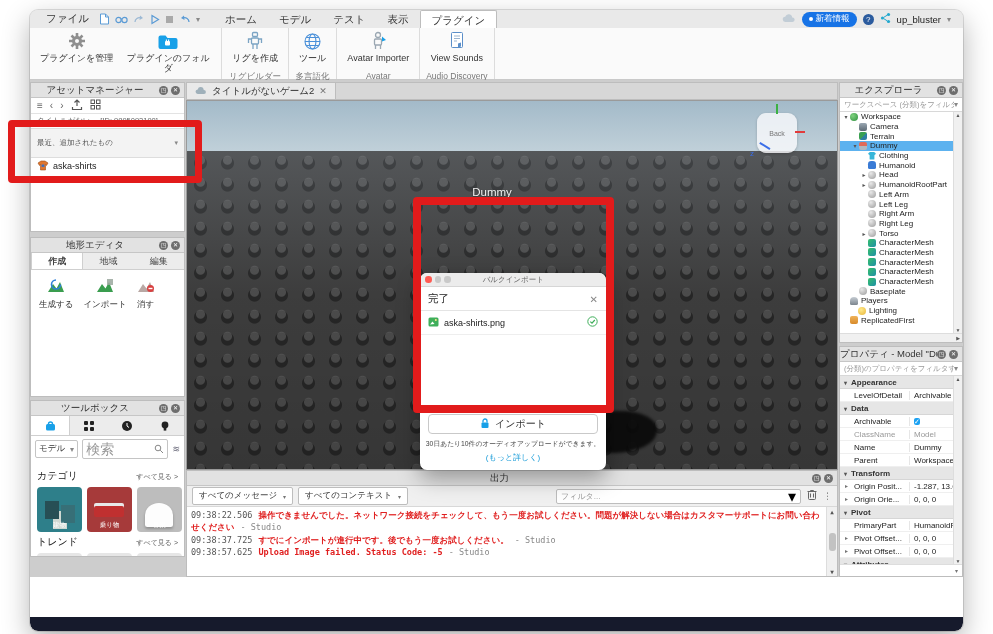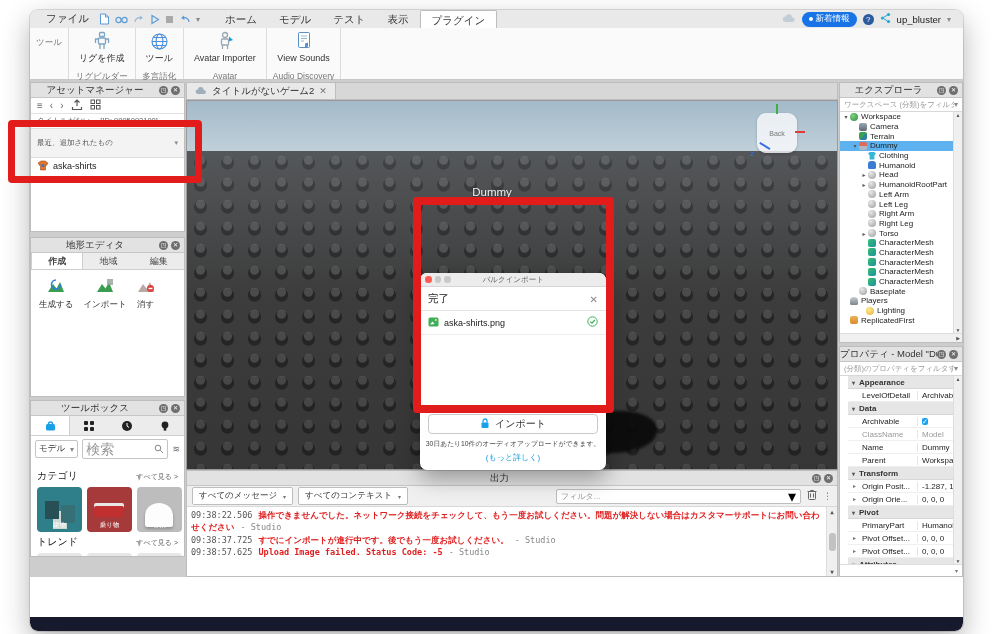--- a/index.html
+++ b/index.html
@@ -138,21 +138,21 @@
   .ti-part { border-radius:50%; background:radial-gradient(circle at 35% 30%, #e8e8e8, #9c9c9c); }
   .ti-mesh { background:linear-gradient(135deg,#35c06a,#1f8fa8); }
   .ti-players { background:linear-gradient(#c6cdd4,#7c858d); border-radius:50% 50% 20% 20%; }
   .ti-lighting { border-radius:50%; background:radial-gradient(circle at 40% 35%, #ffe98a, #e8b53a); }
   .ti-replicated { background:linear-gradient(#f0b35a,#d78a2a); }
   .x-vscroll { position:absolute; right:0; top:0; bottom:0; width:9px; background:#f0f0f0; border-left:1px solid #ddd;
                display:flex; flex-direction:column; justify-content:space-between; align-items:center; font-size:5px; color:#555; }
   .x-hscroll { flex:0 0 9px; background:#f0f0f0; border-top:1px solid #ddd; display:flex; align-items:center; justify-content:flex-end; font-size:5px; color:#555; padding:0 2px; }
 
   
-  .p-rows { flex:1; overflow:hidden; position:relative; padding-right:9px;margin-left:8px; }
+  .p-rows { flex:1; overflow:hidden; position:relative; padding-right:9px; }
   .prow { height:13px; display:flex; align-items:center; font-size:8px; color:#222; border-bottom:1px solid #efefef; }
   .prow .pkey { width:70px; padding-left:14px; border-right:1px solid #e6e6e6; white-space:nowrap; overflow:hidden; position:relative; }
   .prow .pkey .pchev { position:absolute; left:5px; color:#777; font-size:6px; }
   .prow .pval { flex:1; padding-left:4px; white-space:nowrap; overflow:hidden; }
   .prow .pval.gray, .pkey.gray { color:#999; }
   .psec { height:13px; display:flex; align-items:center; gap:4px; background:#e6e6e6; border-bottom:1px solid #d6d6d6;
           font-size:8px; font-weight:bold; color:#333; padding-left:4px; }
   .psec .schev { font-size:6px; color:#555; }
   .pcheck { width:9px; height:9px; background:#1ba1f2; border-radius:2px; color:#fff; font-size:7px; line-height:9px; text-align:center; }
   .p-bottomrow { flex:0 0 12px; border-top:1px solid #ddd; display:flex; align-items:center; justify-content:flex-end; padding:0 4px; font-size:6px; color:#777; }
@@ -253,20 +253,44 @@
               <circle cx="8.5" cy="9.5" r="1.6" fill="#22a8cf"></circle>
               <path d="M3.8 5.3 7.2 3.2M3.8 6.7 7.2 8.8" stroke="#22a8cf"></path>
             </svg></span>
         <span class="username">up_bluster</span>
         <span class="caret">▾</span>
       </div>
     </div>
 
     <div class="ribbon" id="ribbon">
         <div class="rgroup">
+          <div class="rbtns">
+            <div class="rbtn">
+              <span class="ricon">
+                <svg width="20" height="20" viewBox="0 0 20 20">
+                  <g stroke="#8f8f8f" stroke-width="2.6">
+                    <path d="M10 2v4M10 14v4M2 10h4M14 10h4M4.5 4.5l2.8 2.8M12.7 12.7l2.8 2.8M15.5 4.5l-2.8 2.8M7.3 12.7l-2.8 2.8"></path>
+                  </g>
+                  <circle cx="10" cy="10" r="5" fill="#8f8f8f"></circle>
+                  <circle cx="10" cy="10" r="2" fill="#fafafa"></circle>
+                </svg>
+              </span>
+              <span class="rlabel">プラグインを管理</span>
+            </div>
+            <div class="rbtn">
+              <span class="ricon">
+                <svg width="22" height="18" viewBox="0 0 22 18">
+                  <path d="M1.5 4.5a2 2 0 0 1 2-2h5l2 2.5h8a2 2 0 0 1 2 2v7a2 2 0 0 1-2 2h-15a2 2 0 0 1-2-2z" fill="#18a0e8"></path>
+                  <rect x="8" y="8" width="5" height="4.5" rx="1" fill="#fff"></rect>
+                  <path d="M9.4 8V6.5M11.6 8V6.5" stroke="#fff" stroke-width="1.1"></path>
+                </svg>
+              </span>
+              <span class="rlabel">プラグインのフォルダ</span>
+            </div>
+          </div>
           <div class="rglabel">ツール</div>
         </div>
         <div class="rgroup">
           <div class="rbtns">
             <div class="rbtn">
               <span class="ricon">
                 <svg width="18" height="20" viewBox="0 0 18 20">
                   <g fill="none" stroke="#7ba4c4" stroke-width="1.3">
                     <rect x="6.5" y="1.5" width="5" height="4" rx="1"></rect>
                     <rect x="5.5" y="7" width="7" height="6" rx="1"></rect>
@@ -697,21 +721,21 @@
             <div class="xrow" style="padding-left: 11px;">
               <span class="x-exp"></span>
               <span class="ticon ti-part"></span>
               <span>Baseplate</span>
             </div>
             <div class="xrow" style="padding-left: 2px;">
               <span class="x-exp"></span>
               <span class="ticon ti-players"></span>
               <span>Players</span>
             </div>
-            <div class="xrow" style="padding-left: 18px;">
+            <div class="xrow" style="padding-left: 10px;">
               <span class="x-exp"></span>
               <span class="ticon ti-lighting"></span>
               <span>Lighting</span>
             </div>
             <div class="xrow" style="padding-left: 2px;">
               <span class="x-exp"></span>
               <span class="ticon ti-replicated"></span>
               <span>ReplicatedFirst</span>
             </div>
           </div>

